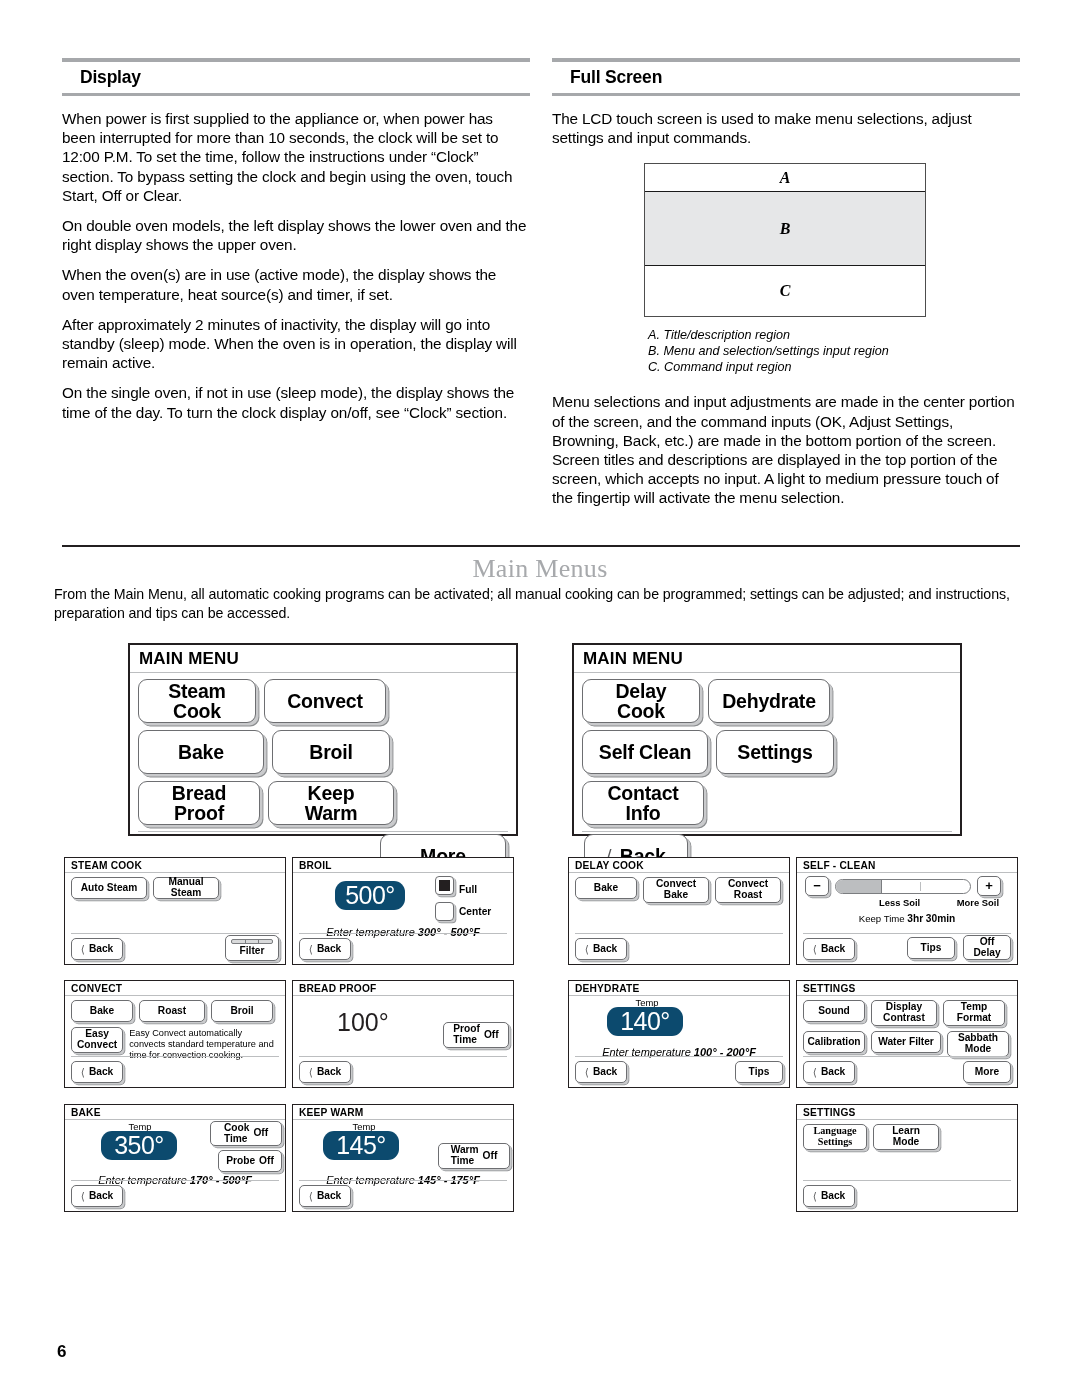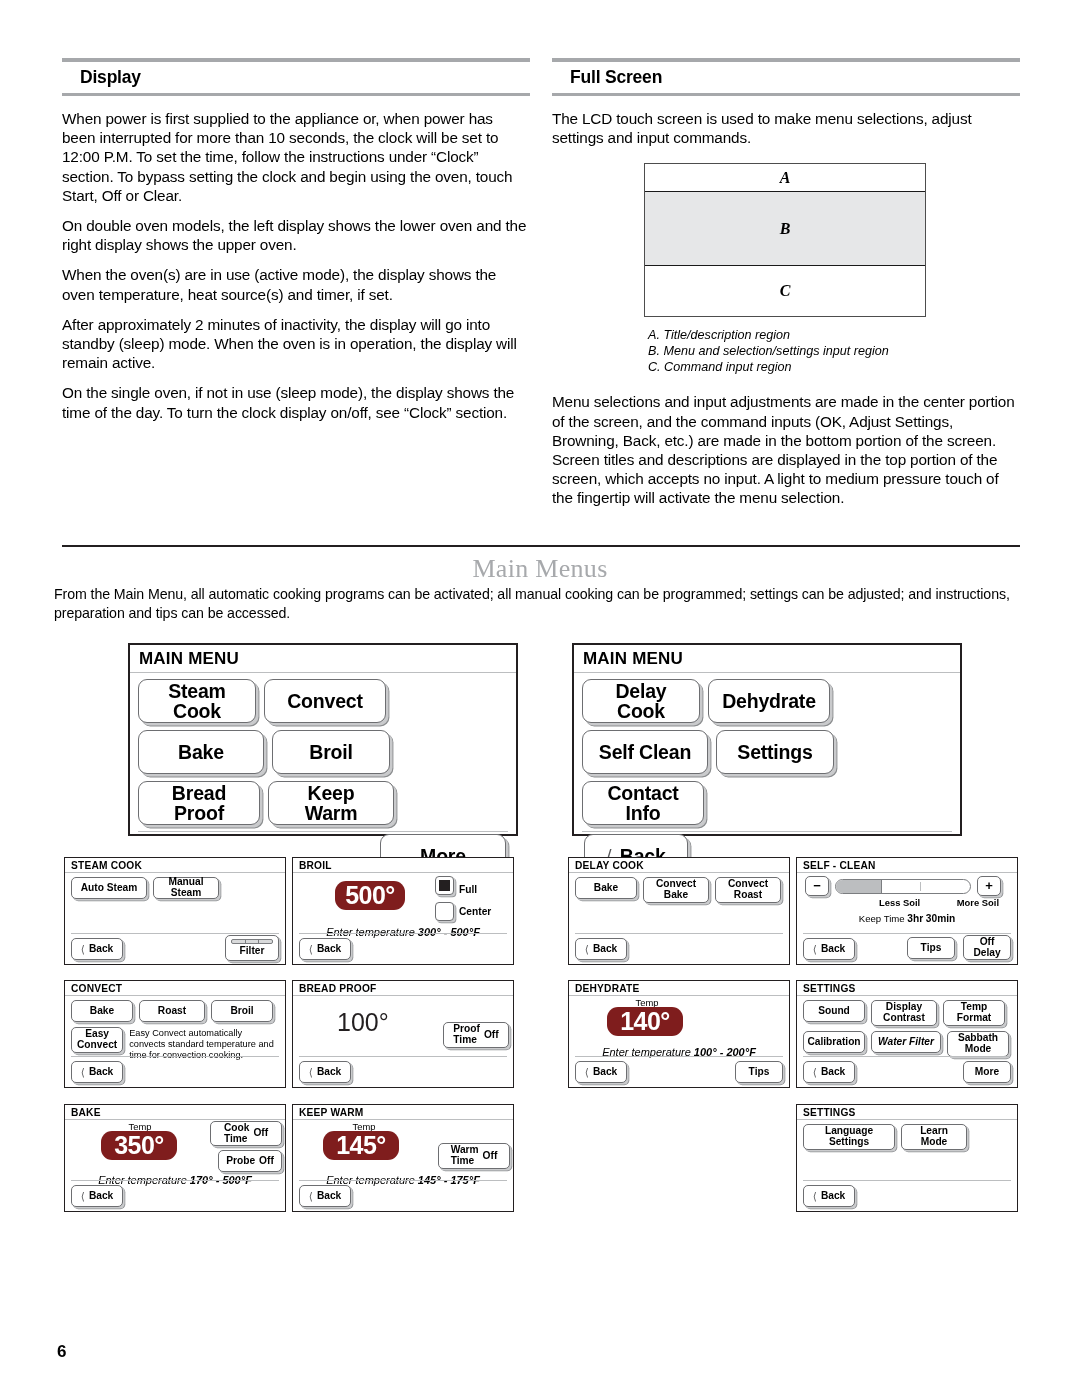--- a/index.html
+++ b/index.html
@@ -129,23 +129,23 @@
   .btn-sm {
     height:22px; font-size:10.2px; padding:0 5px; border-radius:5px;
     box-shadow: 1.6px 1.6px 0 0 #cacbcd, 2.3px 2.3px 0 0 #909295;
   }
   .btn-sm .chev { font-size:10.5px; margin-right:4px; }
   .btn-2l { line-height:1.06; }
   .row { display:flex; gap:6px; margin-bottom:5px; }
 
   .temp-pill {
     display:inline-flex; align-items:center; justify-content:center;
-    background:#7f1d1d; color:#fff;
+    background:#0c4a6e; color:#fff;
     border-radius:11px;
-    font-size:25px; font-weight:700;
+    font-size:25px; font-weight:400;
     letter-spacing:-0.5px;
   }
   .temp-plain { font-size:25px; color:#231f20; }
   .lbl-temp { font-size:9.4px; text-align:center; }
   .enter-temp { font-size:11px; text-align:center;font-style:italic; }
   .enter-temp b { font-weight:bold; }
 
   .chk {
     width:19px; height:19px; border:1.3px solid #6d6e71; border-radius:4px;
     background:#fff; box-shadow: 1.6px 1.6px 0 0 #cacbcd, 2.3px 2.3px 0 0 #909295;
@@ -457,38 +457,38 @@
 <div class="screen-sm" style="left:796px; top:980px; width:222px; height:108px;">
   <div class="sm-title">SETTINGS</div>
   <div class="sm-body">
     <div class="row">
       <div class="btn btn-sm" style="width:62px;">Sound</div>
       <div class="btn btn-sm btn-2l" style="width:66px; height:26px;">Display<br>Contrast</div>
       <div class="btn btn-sm btn-2l" style="width:62px; height:26px;">Temp<br>Format</div>
     </div>
     <div class="row">
       <div class="btn btn-sm" style="width:62px;">Calibration</div>
-      <div class="btn btn-sm" style="width:70px;font-style:italic;">Water Filter</div>
+      <div class="btn btn-sm" style="width:70px;">Water Filter</div>
       <div class="btn btn-sm btn-2l" style="width:62px; height:26px;">Sabbath<br>Mode</div>
     </div>
   </div>
   <div class="sm-footer">
     <div class="btn btn-sm" style="position:absolute; left:0; top:4px; width:52px;">
       <span class="chev">⟨</span>
       <span>Back</span>
     </div>
     <div class="btn btn-sm" style="position:absolute; right:0; top:4px; width:48px;">More</div>
   </div>
 </div>
 
 <div class="screen-sm" style="left:796px; top:1104px; width:222px; height:108px;">
   <div class="sm-title">SETTINGS</div>
   <div class="sm-body">
     <div class="row">
-      <div class="btn btn-sm btn-2l" style="width:92px; height:26px;">Language<br>Settings</div>
+      <div class="btn btn-sm btn-2l" style="width:64px; height:26px;font-family:Liberation Serif, serif;">Language<br>Settings</div>
       <div class="btn btn-sm btn-2l" style="width:66px; height:26px;">Learn<br>Mode</div>
     </div>
   </div>
   <div class="sm-footer">
     <div class="btn btn-sm" style="position:absolute; left:0; top:4px; width:52px;">
       <span class="chev">⟨</span>
       <span>Back</span>
     </div>
   </div>
 </div>

